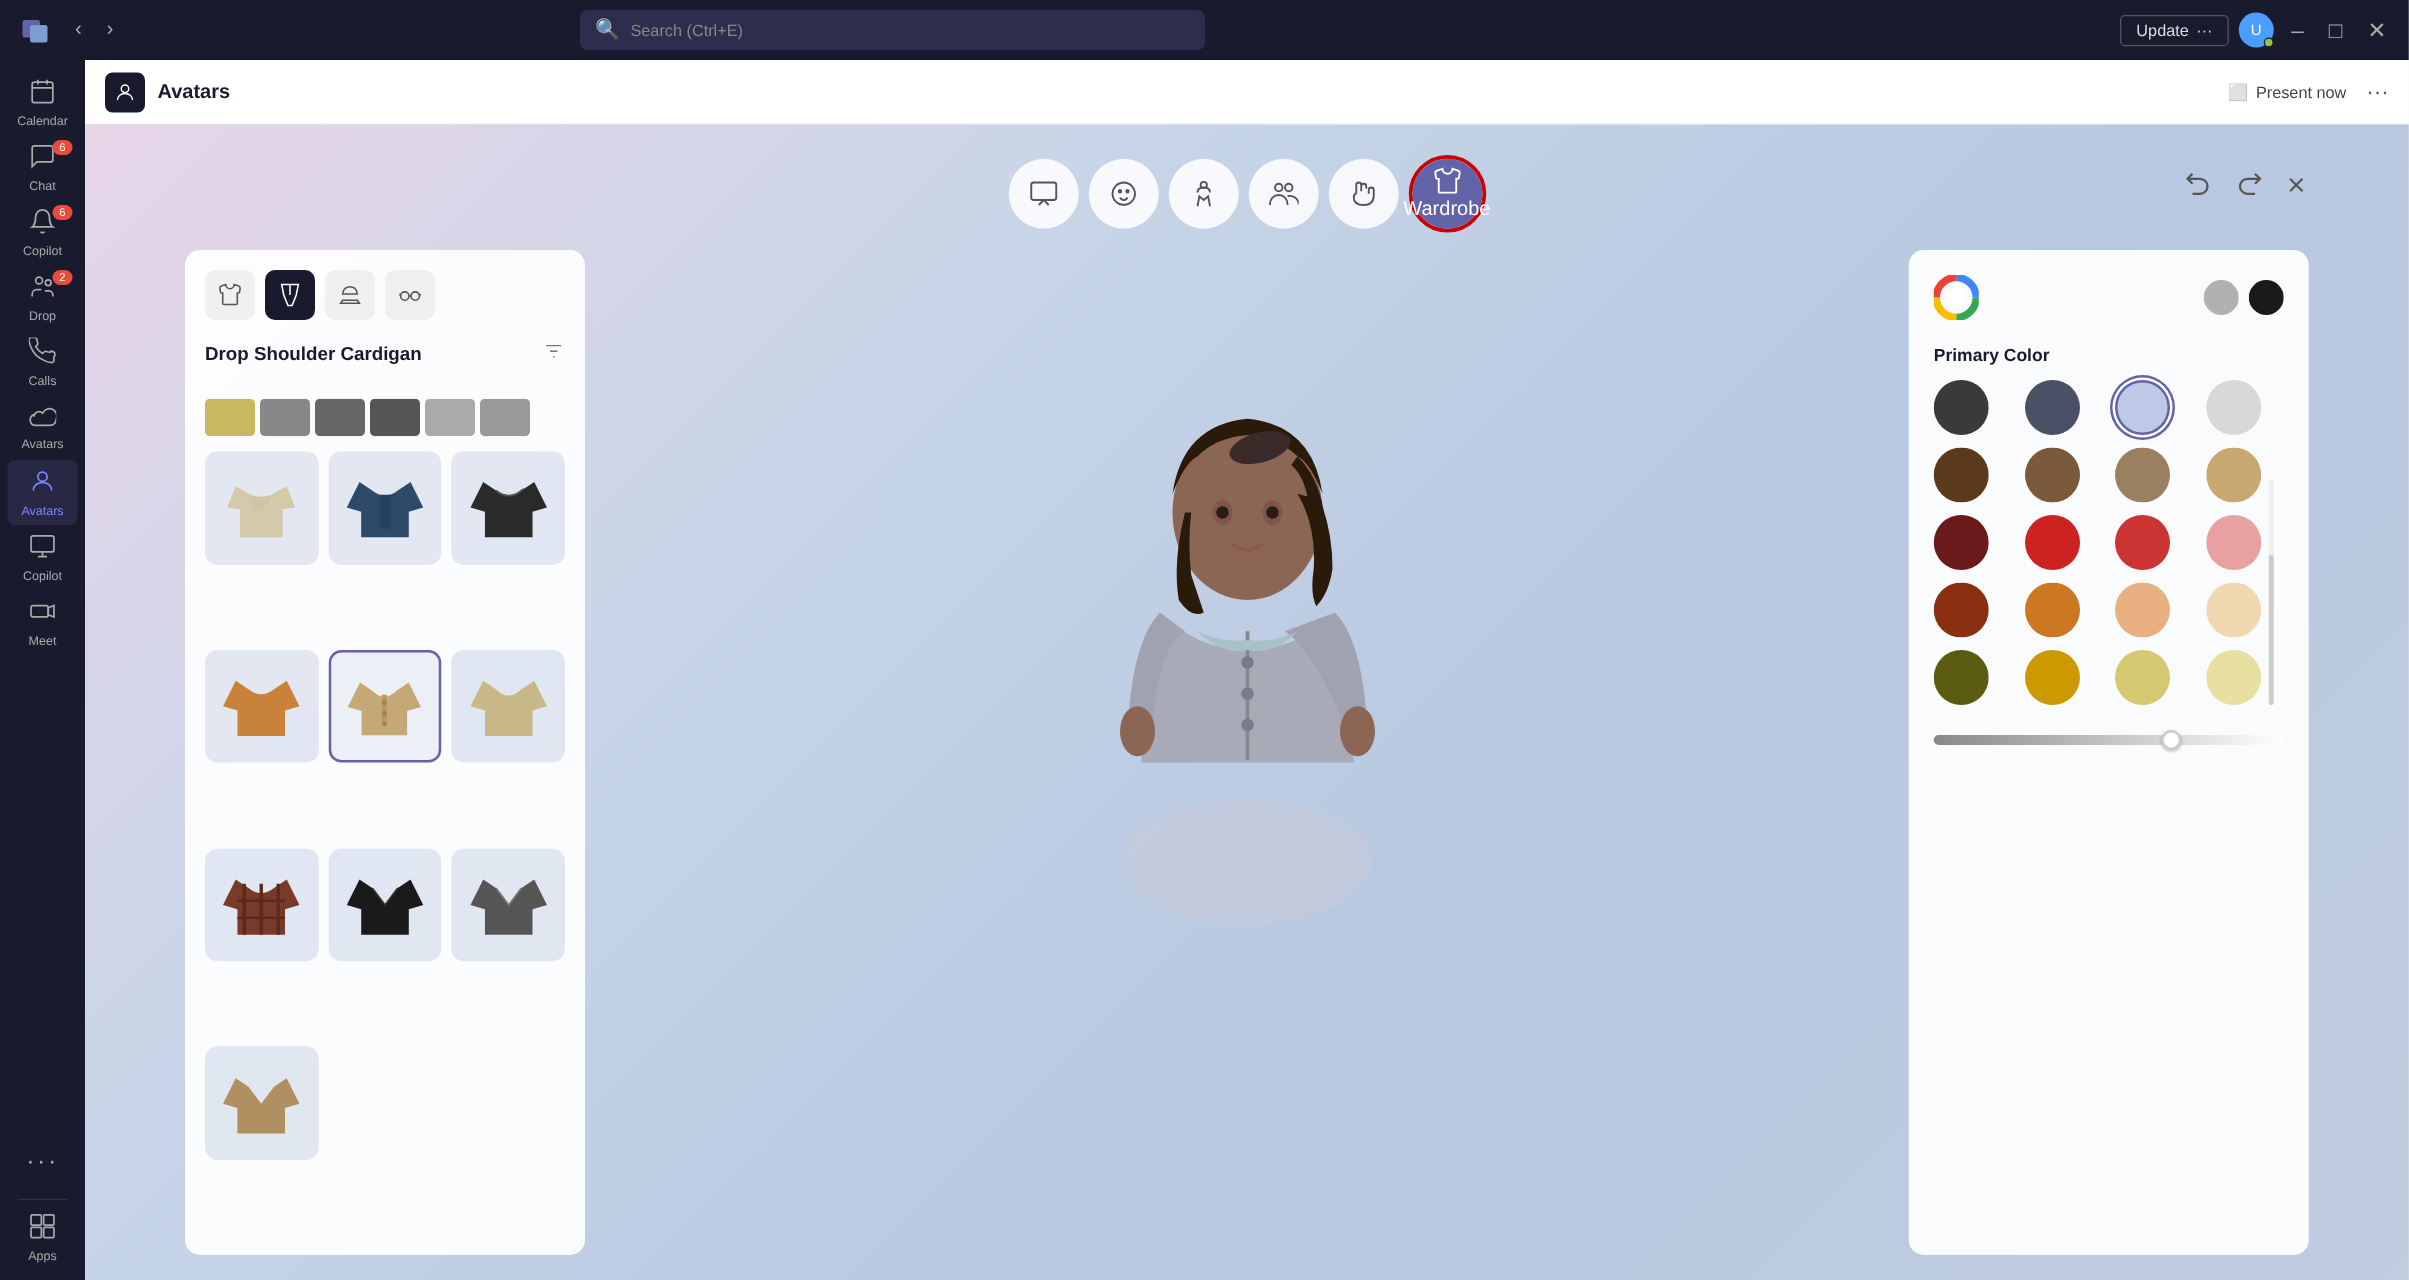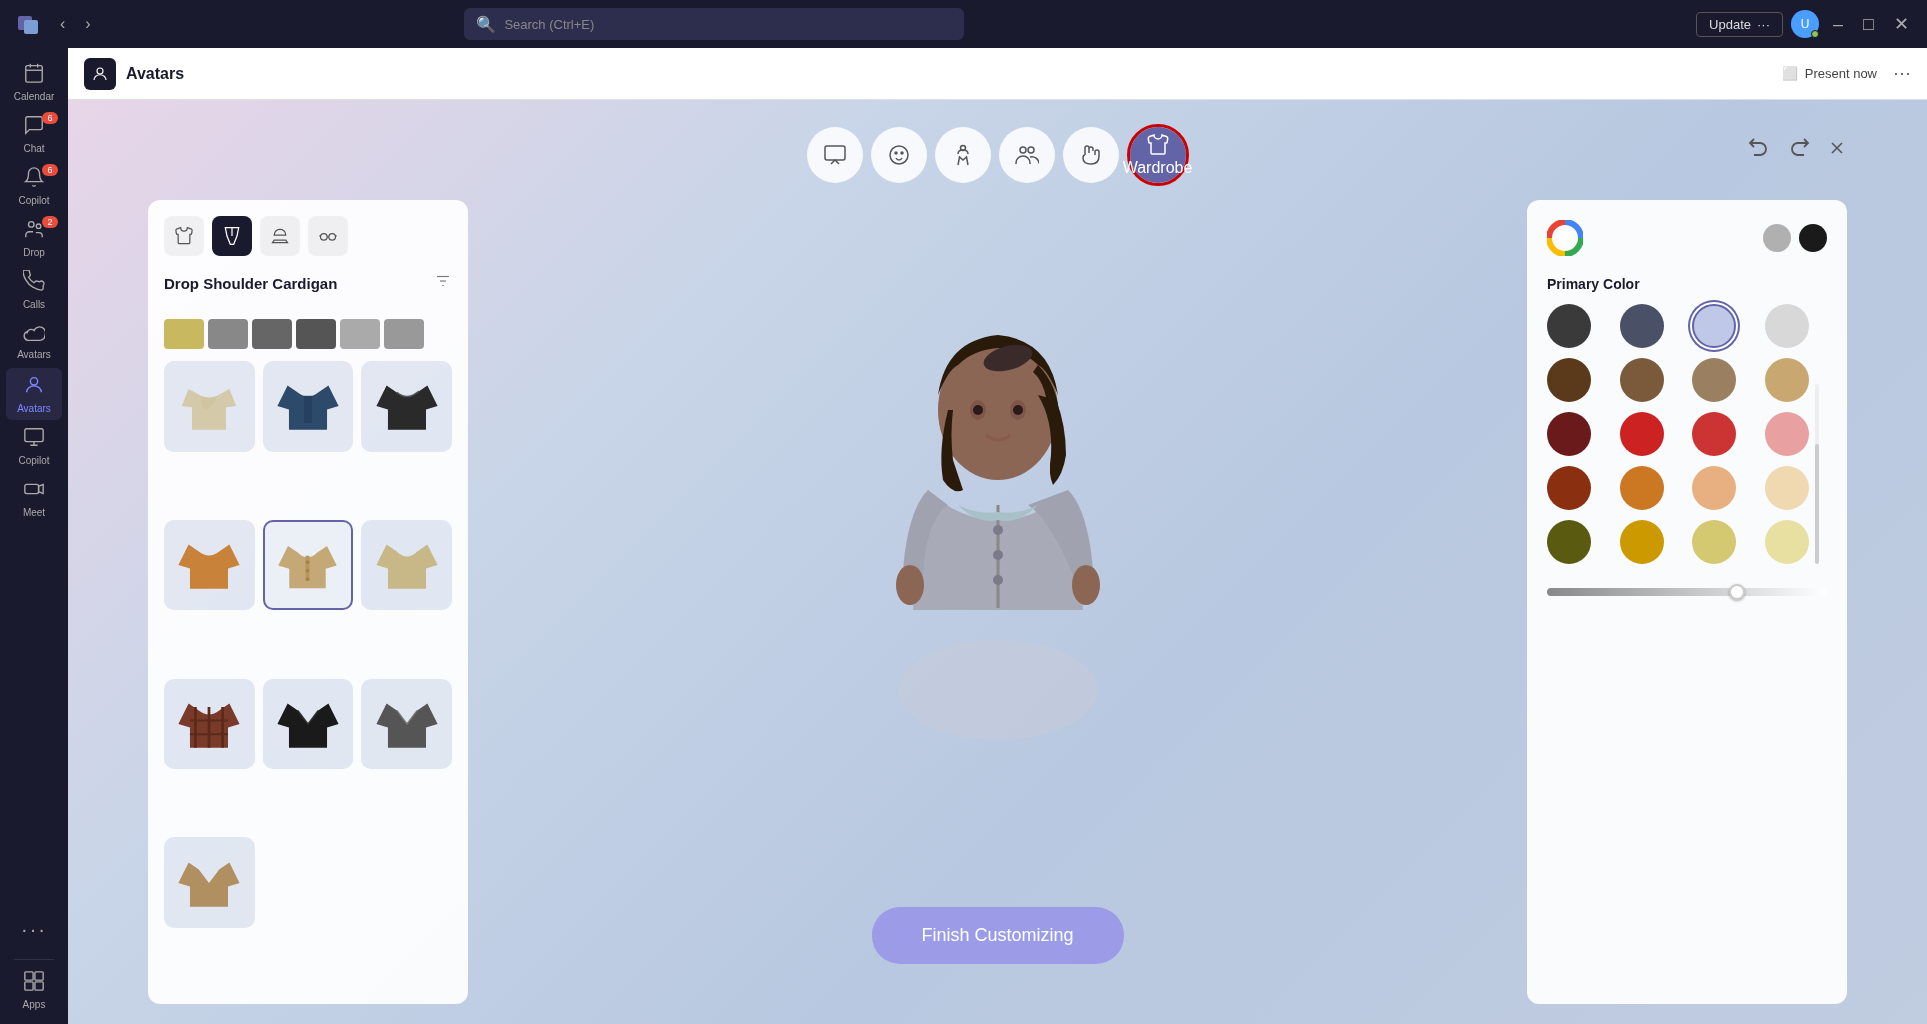--- a/index.html
+++ b/index.html
@@ -550,21 +550,20 @@
       <ellipse cx="140" cy="200" rx="8" ry="10" fill="#7a5045" opacity="0.7"></ellipse>
       <ellipse cx="180" cy="200" rx="8" ry="10" fill="#7a5045" opacity="0.7"></ellipse>
       <circle cx="140" cy="200" r="5" fill="#2a1a1a"></circle>
       <circle cx="180" cy="200" r="5" fill="#2a1a1a"></circle>
       <path d="M148 225 Q160 235 172 225" stroke="#8a5a4a" stroke-width="3" fill="none"></path>
 
       <ellipse cx="170" cy="148" rx="25" ry="12" fill="#3a2a2a" transform="rotate(-15, 170, 148)"></ellipse>
     </svg>
   </div>
 
-  <button class="finish-btn">Finish Customizing</button>
 
   <div class="right-panel">
     <div class="color-header">
 
       <svg class="color-logo" width="36" height="36" viewBox="0 0 36 36">
         <circle cx="18" cy="18" r="16" fill="none" stroke="#eee" stroke-width="2"></circle>
         <path d="M18 2 A16 16 0 0 1 34 18" stroke="#4285f4" stroke-width="6" fill="none"></path>
         <path d="M34 18 A16 16 0 0 1 18 34" stroke="#34a853" stroke-width="6" fill="none"></path>
         <path d="M18 34 A16 16 0 0 1 2 18" stroke="#fbbc04" stroke-width="6" fill="none"></path>
         <path d="M2 18 A16 16 0 0 1 18 2" stroke="#ea4335" stroke-width="6" fill="none"></path>

